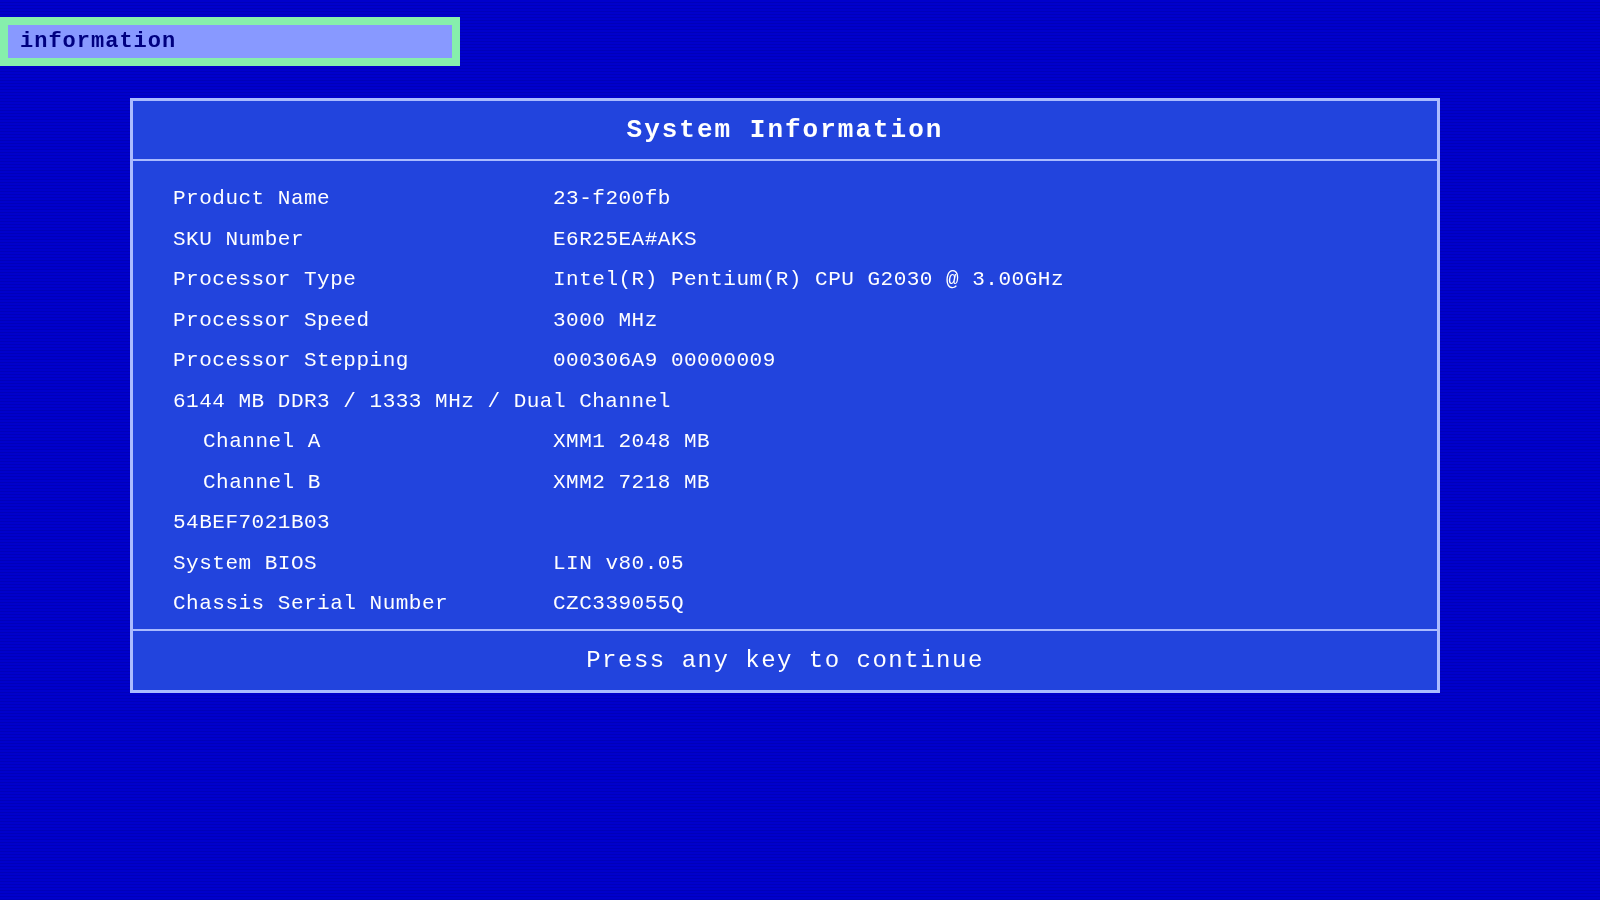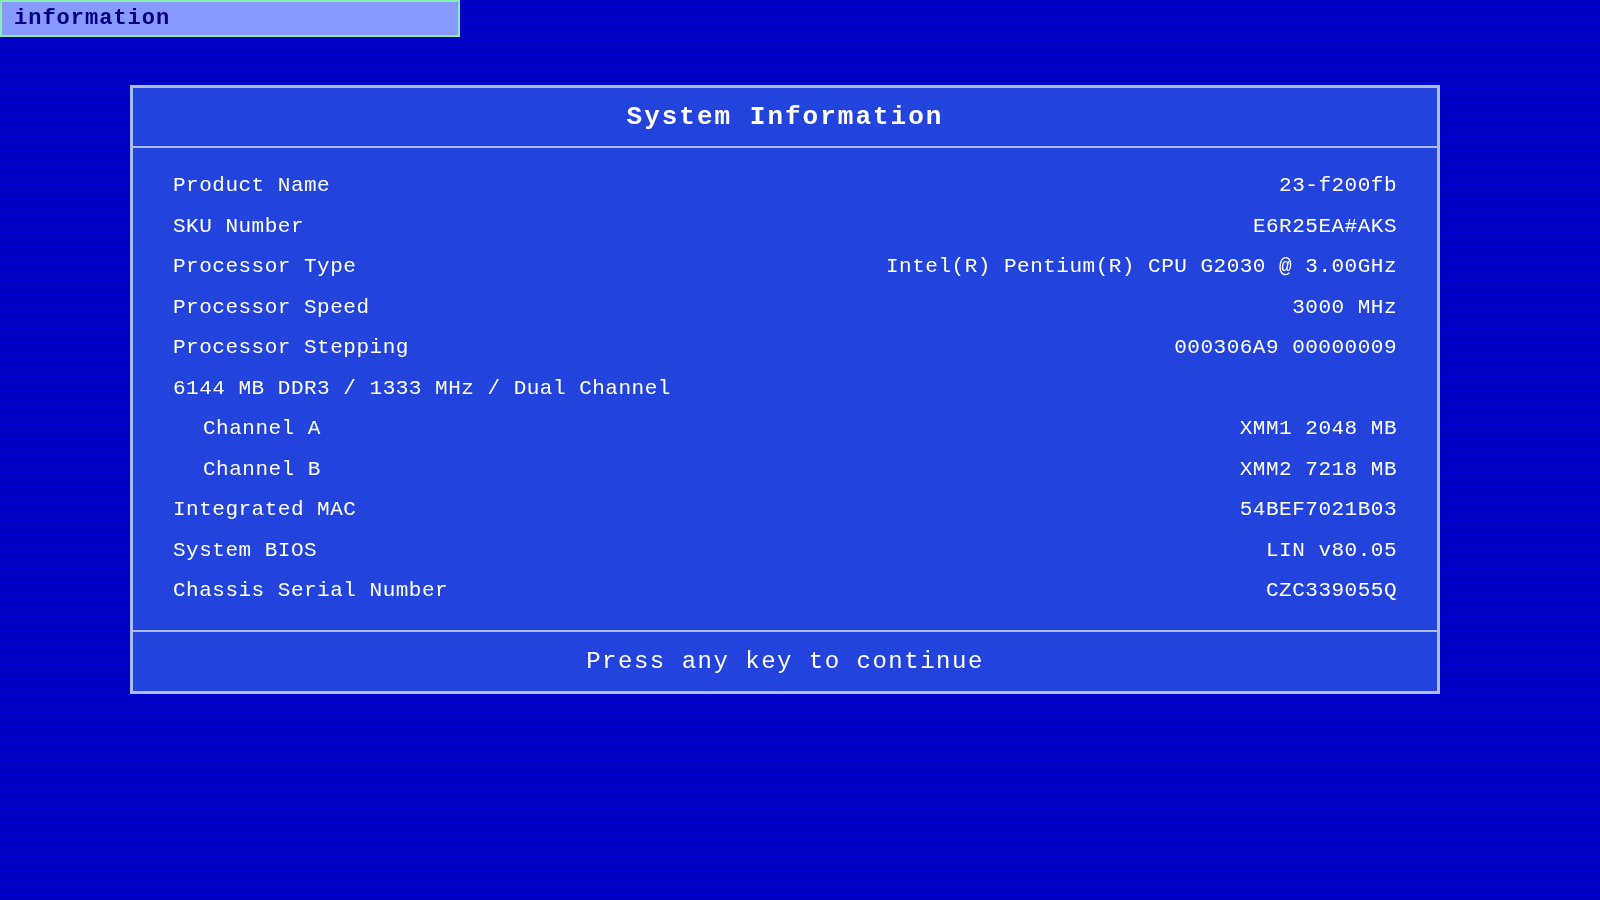--- a/index.html
+++ b/index.html
@@ -25,25 +25,25 @@
         transparent 1px,
         transparent 3px
       );
       pointer-events: none;
       z-index: 0;
     }
 
     
     .bg-panel {
       position: absolute;
-      top: 0;
+      top: 17px;
       left: 0;
       width: 460px;
       background: #4c1d95;
-      border: 2px solid #86efac;
+      border: 8px solid #86efac;
       z-index: 1;
     }
 
     .bg-panel-title {
       background: #8899ff;
       color: #000080;
       padding: 4px 12px;
       font-size: 22px;
       font-weight: bold;
       letter-spacing: 1px;
@@ -52,21 +52,21 @@
     .bg-panel-body {
       padding: 10px 16px;
       color: #ccddff;
       font-size: 20px;
       line-height: 1.8;
     }
 
     
     .main-dialog {
       position: absolute;
-      top: 85px;
+      top: 98px;
       left: 130px;
       width: 1310px;
       background: #2244dd;
       border: 3px solid #aabbff;
       z-index: 10;
     }
 
     .dialog-title-bar {
       text-align: center;
       padding: 14px 0;
@@ -82,39 +82,38 @@
     }
 
     .info-row {
       display: flex;
       align-items: baseline;
       padding: 4px 0;
       color: #ffffff;
       font-size: 21px;
       line-height: 1.55;
       letter-spacing: 0.5px;
-      justify-content: space-between;
     }
 
     .info-row .label {
       min-width: 380px;
       font-weight: normal;
     }
 
     .info-row .value {
       color: #ffffff;
     }
 
     .info-row.sub-row .label {
       padding-left: 30px;
       min-width: 380px;
     }
 
     .dialog-footer {
-      margin-top: 18px;
+      margin-top: 4px;
       padding: 16px 0;
       border-top: 2px solid #aabbff;
       text-align: center;
       color: #ffffff;
       font-size: 24px;
       letter-spacing: 1.5px;
     }
   </style>
 </head>
 <body>
@@ -153,21 +152,20 @@
       </div>
       <div class="info-row sub-row">
         <span class="label">Channel A</span>
         <span class="value">XMM1  2048 MB</span>
       </div>
       <div class="info-row sub-row">
         <span class="label">Channel B</span>
         <span class="value">XMM2  7218 MB</span>
       </div>
       <div class="info-row">
-        <span class="label">Integrated MAC</span>
         <span class="value">54BEF7021B03</span>
       </div>
       <div class="info-row">
         <span class="label">System BIOS</span>
         <span class="value">LIN v80.05</span>
       </div>
       <div class="info-row">
         <span class="label">Chassis Serial Number</span>
         <span class="value">CZC339055Q</span>
       </div>

